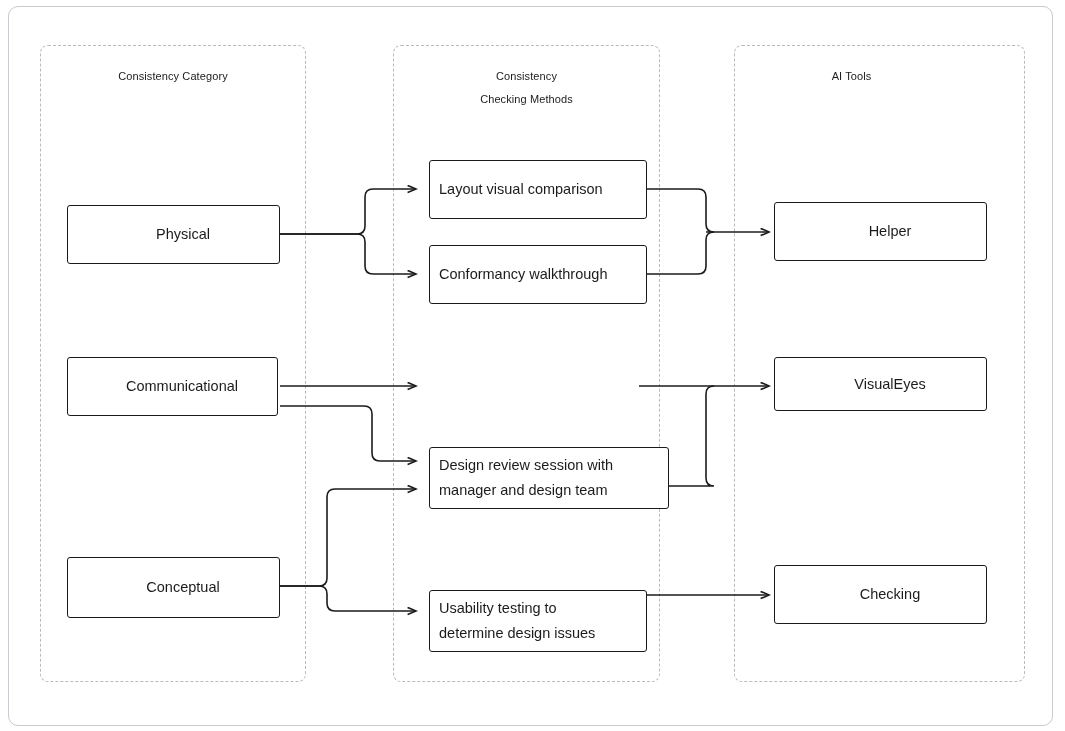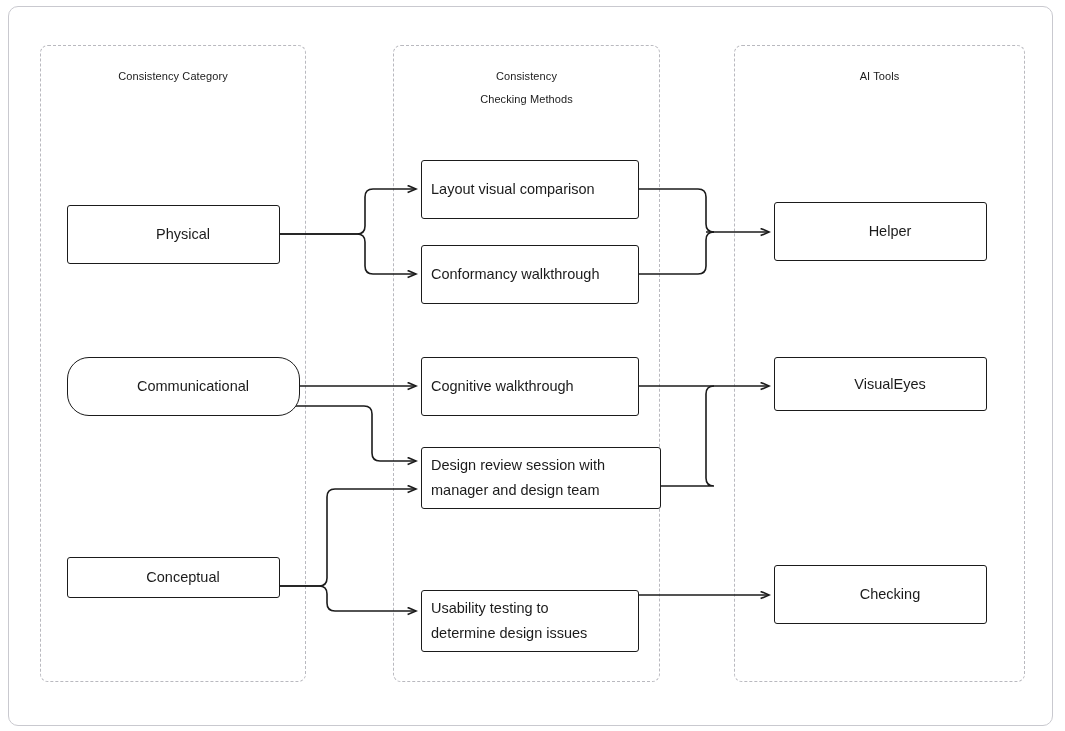--- a/index.html
+++ b/index.html
@@ -57,20 +57,21 @@
     padding-left: 19px;
   }
   .node.center {
     justify-content: center;
     text-align: center;
   }
   .node.left {
     justify-content: flex-start;
     text-align: left;
     padding-left: 9px;
+    margin-left: 8px;
   }
   .node .node-label { display: block; white-space: pre-line; }
   #edges {
     position: absolute;
     left: 0;
     top: 0;
     width: 1065px;
     height: 731px;
     pointer-events: none;
   }
@@ -82,21 +83,21 @@
 <div id="stage">
   <div id="outer-frame"></div>
 
   <div class="swimlane" style="left:40px; top:45px; width:266px; height:637px;"></div>
   <div class="swimlane" style="left:393px; top:45px; width:267px; height:637px;"></div>
   <div class="swimlane" style="left:734px; top:45px; width:291px; height:637px;"></div>
 
   <div class="lane-title" style="left:40px; top:65px; width:266px;">Consistency Category</div>
   <div class="lane-title" style="left:393px; top:65px; width:267px;">Consistency
 Checking Methods</div>
-  <div class="lane-title" style="left:734px; top:65px; width:291px;">AI Tools</div>
+  <div class="lane-title" style="left:706px; top:65px; width:291px;">AI Tools</div>
 
   <svg id="edges" viewBox="0 0 1065 731">
     <defs>
       <marker id="arrow" markerWidth="11" markerHeight="11" refX="9.2" refY="4.2" orient="auto" markerUnits="userSpaceOnUse">
         <path d="M0.8,0.6 L9.4,4.2 L0.8,7.8" fill="none" stroke="#1b1b1b" stroke-width="1.6"></path>
       </marker>
     </defs>
 
     <path marker-end="url(#arrow)" d="M280,234 H357 Q365,234 365,226 V197 Q365,189 373,189 H416"></path>
     <path marker-end="url(#arrow)" d="M280,234 H357 Q365,234 365,242 V266 Q365,274 373,274 H416"></path>
@@ -114,35 +115,32 @@
 
     <path d="M639,486 H714 Q706,486 706,478 V394 Q706,386 714,386"></path>
     <path marker-end="url(#arrow)" d="M639,386 H769"></path>
 
     <path marker-end="url(#arrow)" d="M639,595 H769"></path>
   </svg>
 
   <div class="node center" style="left:67px; top:205px; width:213px; height:59px;">
     <span class="node-label">Physical</span>
   </div>
-  <div class="node center" style="left:67px; top:357px; width:233px; height:59px;border-radius:22px;">
+  <div class="node center" style="left:67px; top:357px; width:211px; height:59px;">
     <span class="node-label">Communicational</span>
   </div>
-  <div class="node center" style="left:67px; top:557px; width:213px; height:41px;">
+  <div class="node center" style="left:67px; top:557px; width:213px; height:61px;">
     <span class="node-label">Conceptual</span>
   </div>
 
   <div class="node left" style="left:421px; top:160px; width:218px; height:59px;">
     <span class="node-label">Layout visual comparison</span>
   </div>
   <div class="node left" style="left:421px; top:245px; width:218px; height:59px;">
     <span class="node-label">Conformancy walkthrough</span>
-  </div>
-  <div class="node left" style="left:421px; top:357px; width:218px; height:59px;">
-    <span class="node-label">Cognitive walkthrough</span>
   </div>
   <div class="node left" style="left:421px; top:447px; width:240px; height:62px;">
     <span class="node-label">Design review session with
 manager and design team</span>
   </div>
   <div class="node left" style="left:421px; top:590px; width:218px; height:62px;">
     <span class="node-label">Usability testing to
 determine design issues</span>
   </div>
 

